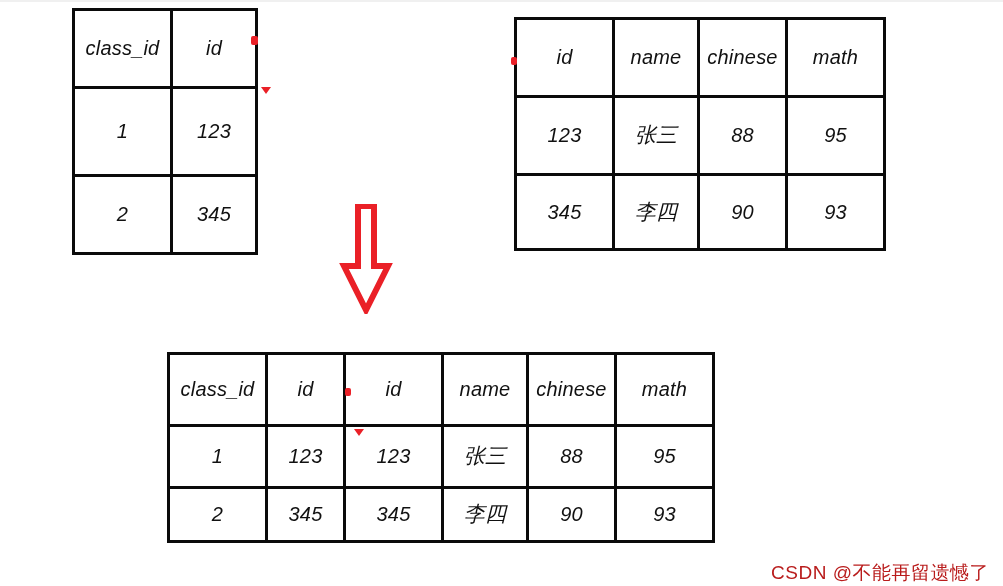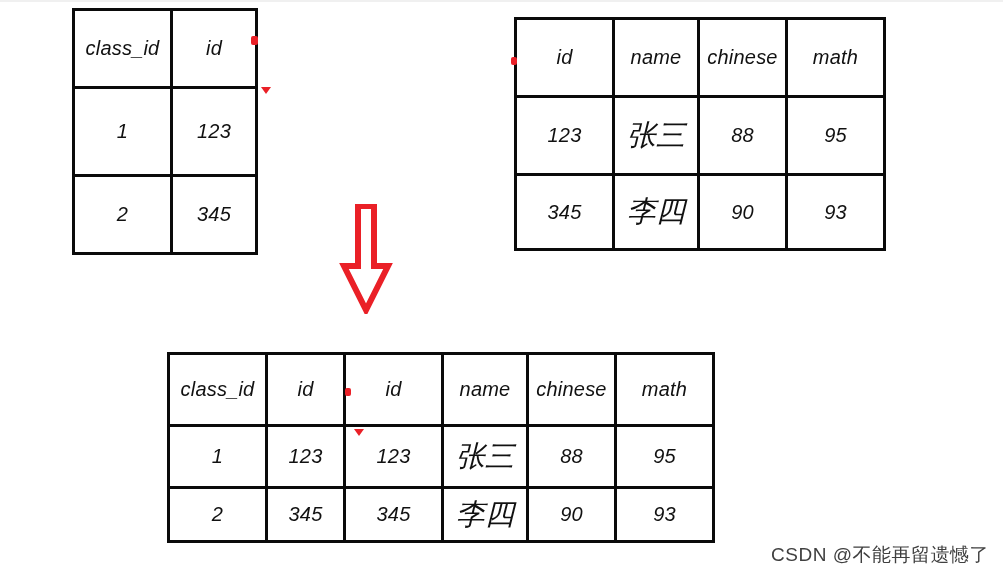--- a/index.html
+++ b/index.html
@@ -36,21 +36,21 @@
     vertical-align: middle;
     font-size: 20px;
     font-weight: 400;
     color: #111111;
     padding: 0;
     line-height: 1.15;
     letter-spacing: 0.2px;
     font-style: italic;
   }
   .tbl td.hdr { font-size: 20px; }
-  .tbl td.cjk { font-size: 29px; }
+  .tbl td.cjk { font-size: 21px; }
 
   
   #table-left   { left: 72px;  top: 8px;   }
   #table-right  { left: 514px; top: 17px;  }
   #table-join   { left: 167px; top: 352px; }
 
   
   #arrow-down {
     position: absolute;
     left: 336px;
@@ -71,23 +71,23 @@
     position: absolute;
     width: 7px; height: 9px;
     background: #ea2027;
     border-radius: 2px;
   }
 
   
   #watermark {
     position: absolute;
     right: 14px;
-    bottom: 18px;
+    bottom: 0;
     font-size: 19px;
-    color: #404040;
+    color: #b91c1c;
     white-space: nowrap;
     letter-spacing: 0.5px;
   }
 </style>
 </head>
 <body>
 
 <div class="top-hairline"></div>
 
 <table class="tbl" id="table-left">

